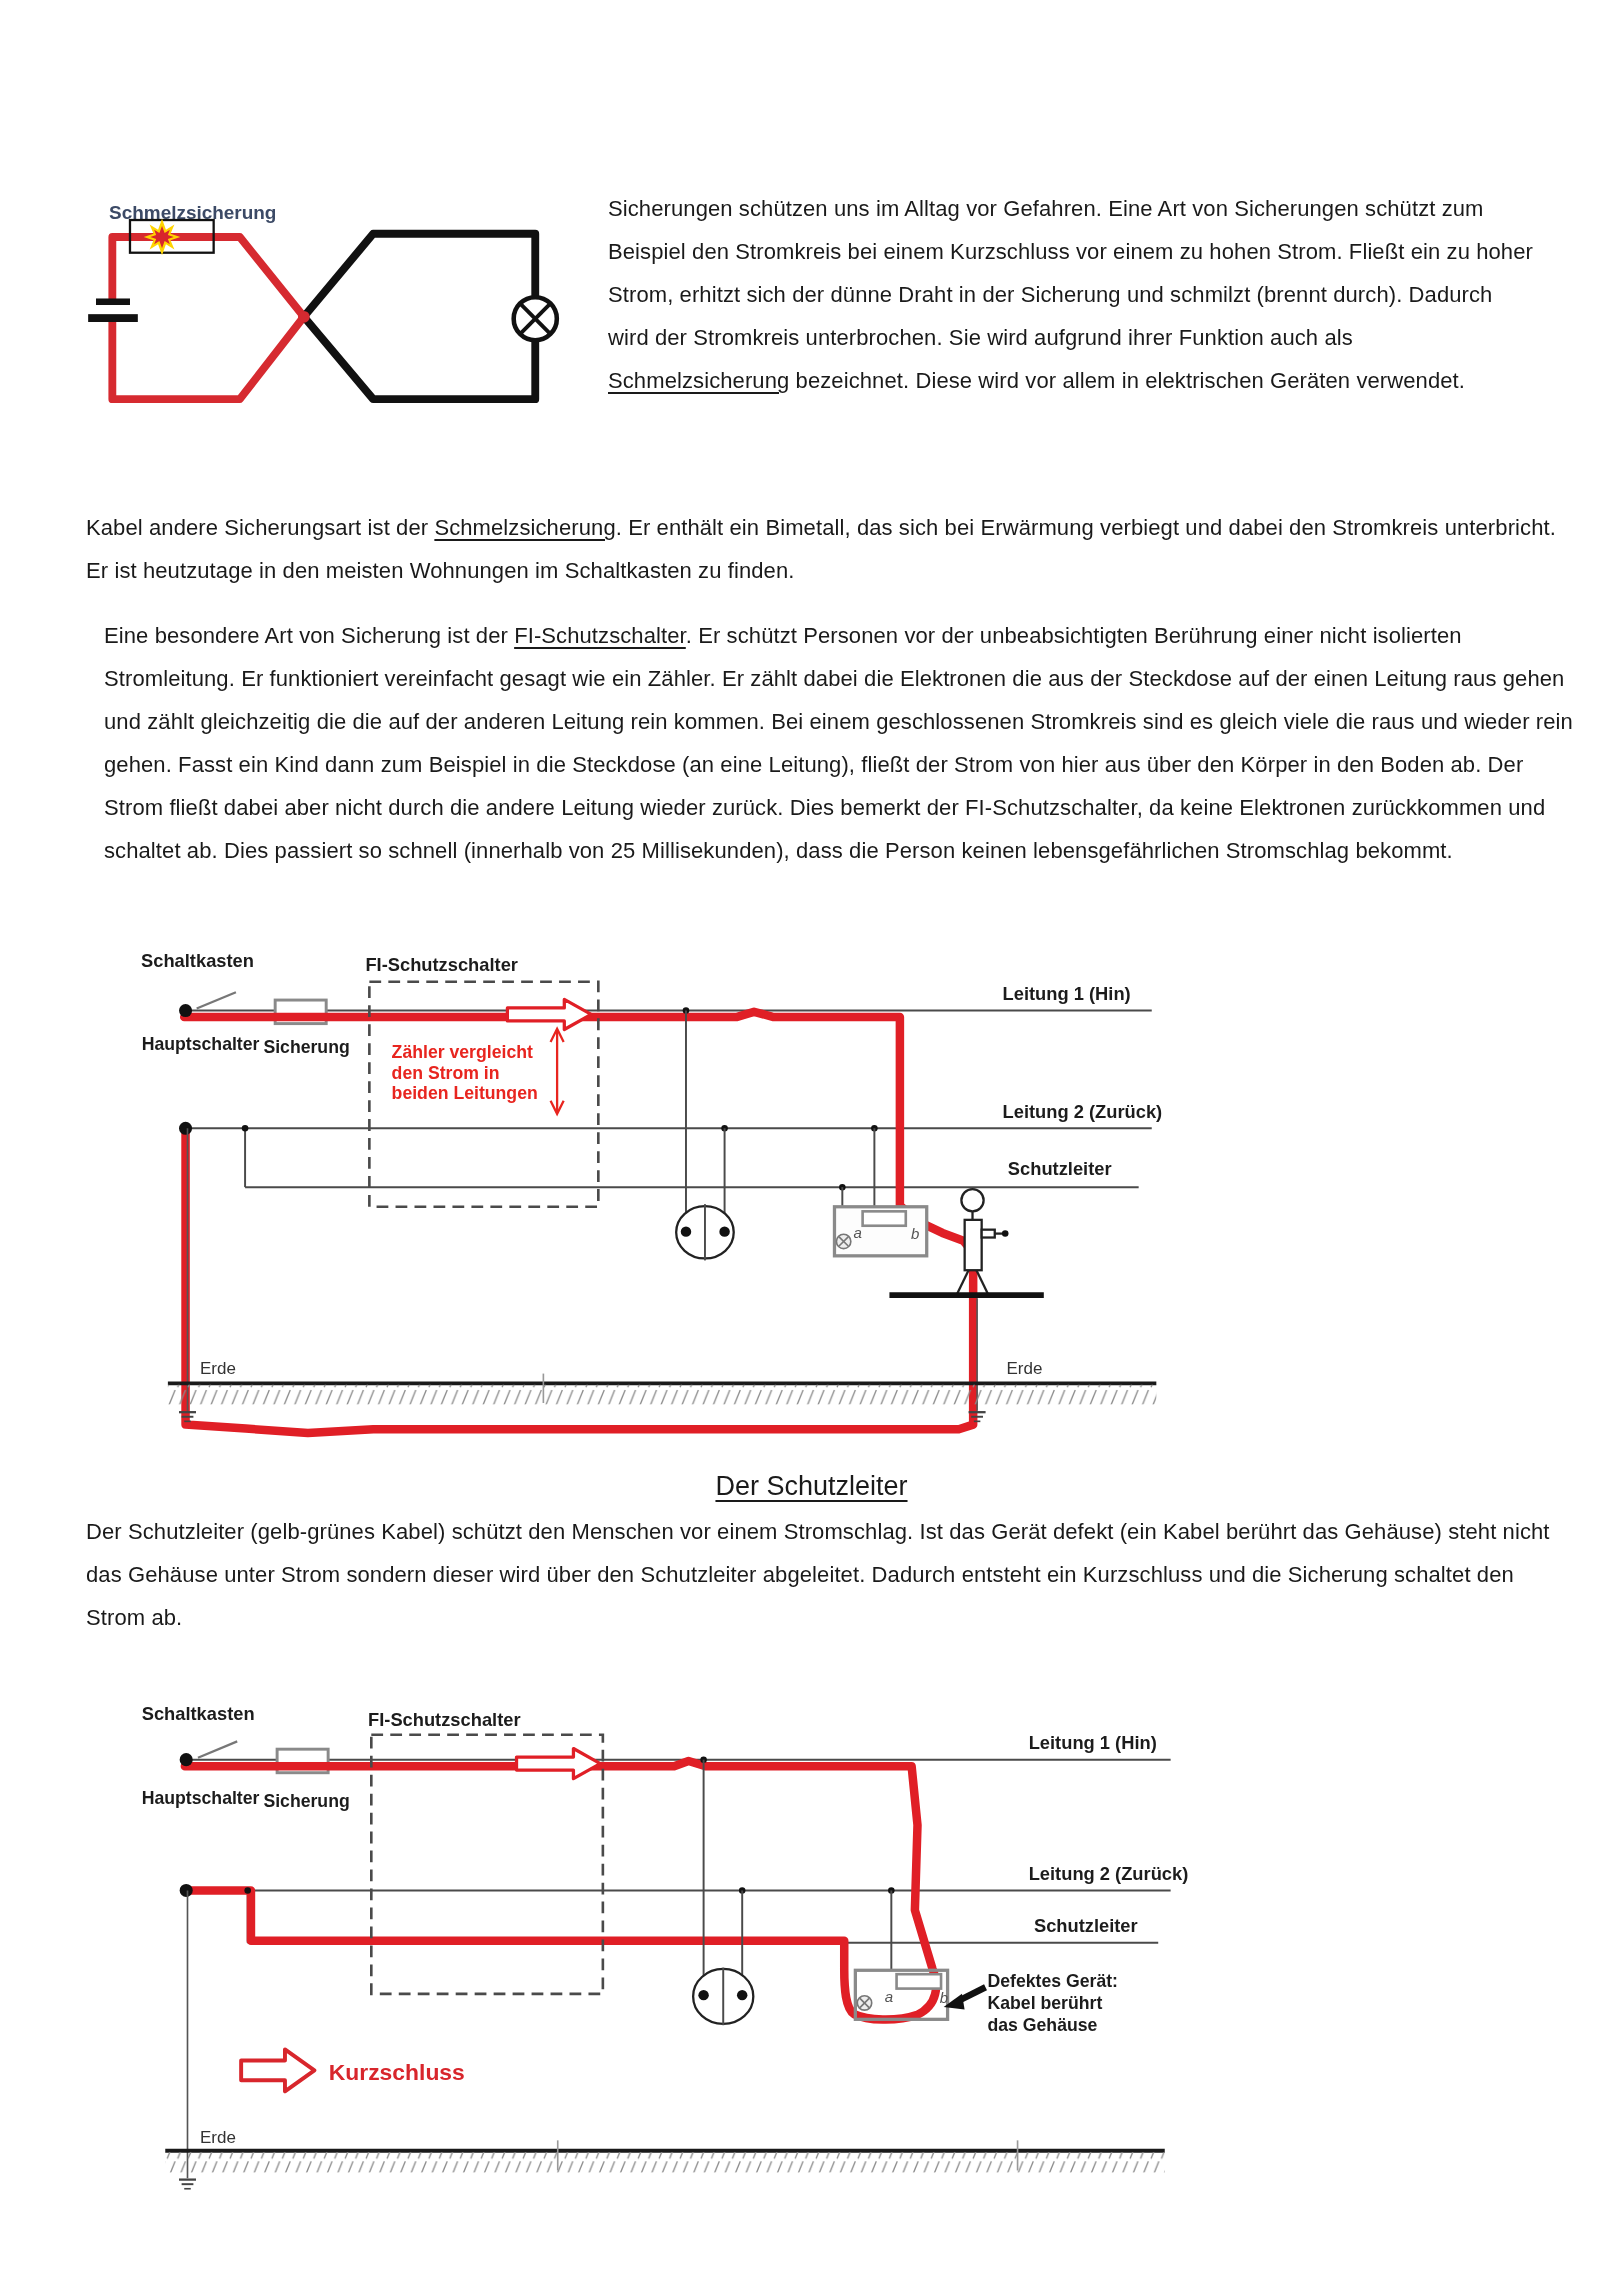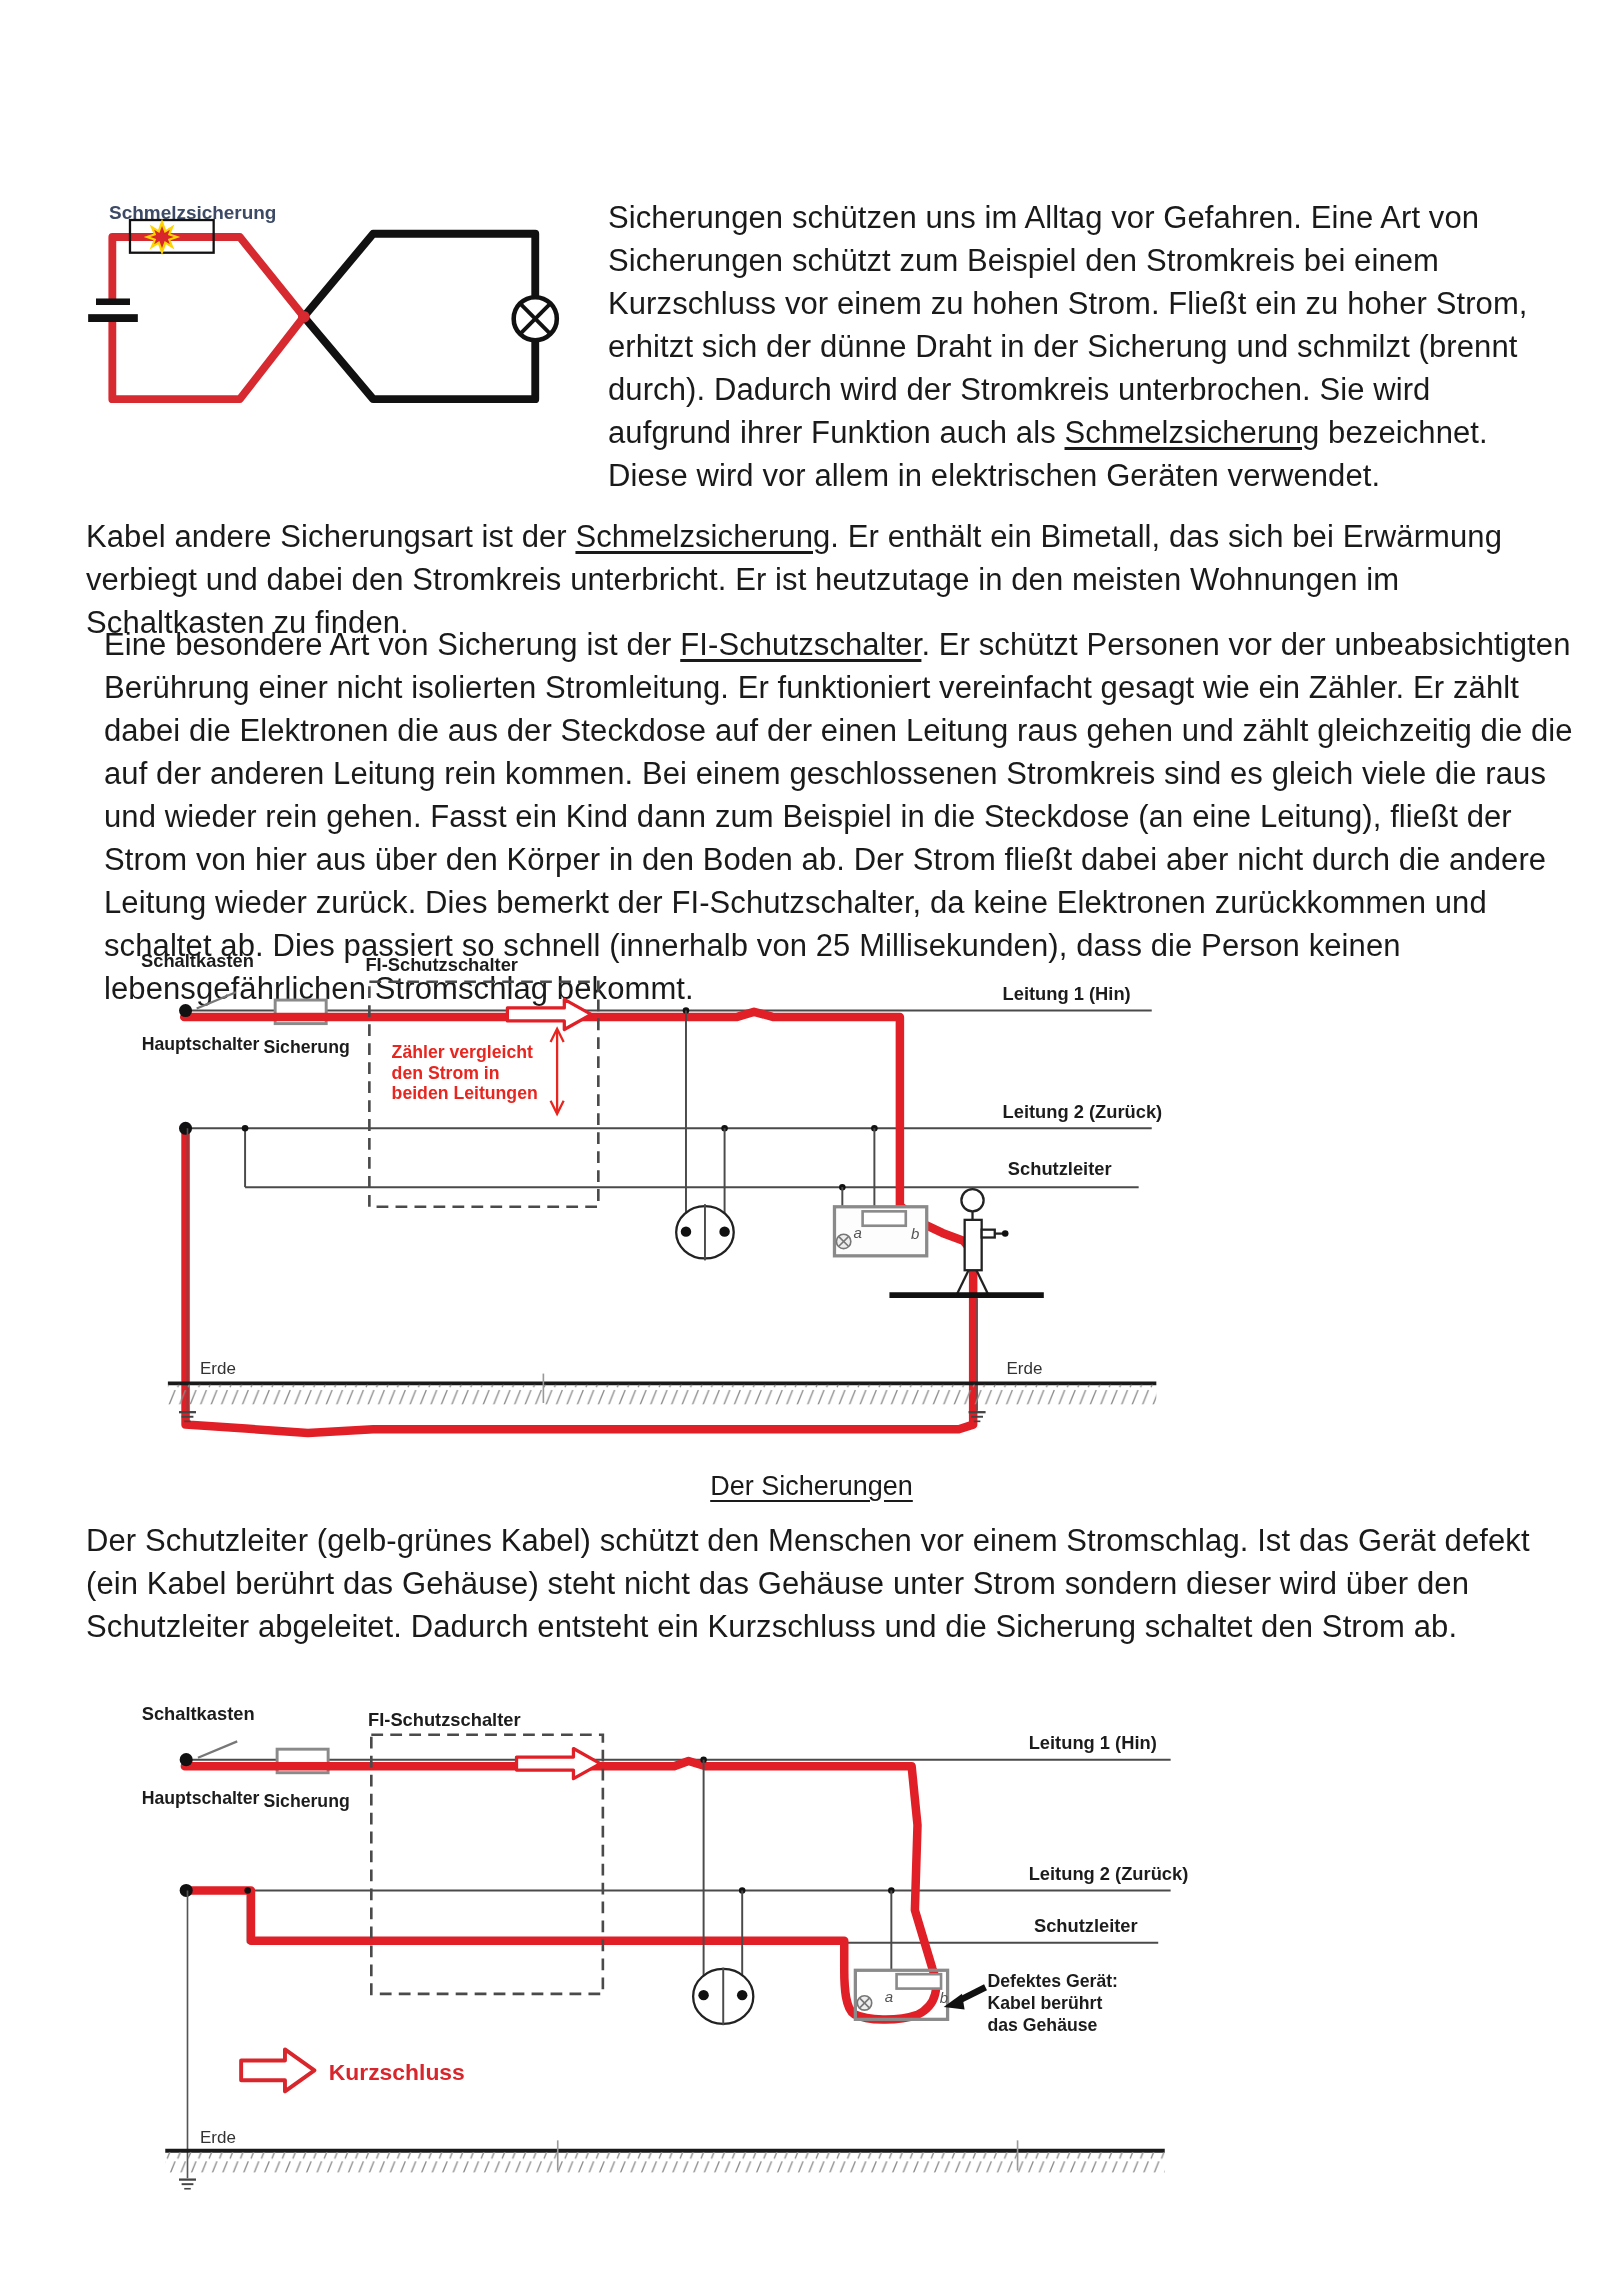--- a/index.html
+++ b/index.html
@@ -3,21 +3,21 @@
 <meta charset="utf-8">
 <style>
   html,body{margin:0;padding:0;background:#ffffff;}
   .page{position:relative;width:1623px;height:2295px;background:#fff;overflow:hidden;
         font-family:"Liberation Sans",sans-serif;color:#1a1a1a;}
   .doc-title{position:absolute;left:0;right:0;top:96px;text-align:center;
              font-size:27px;font-weight:400;}
   .doc-title .u, .section-title .u{text-decoration:underline;text-underline-offset:4.6px;}
   .section-title{position:absolute;left:0;right:0;top:1471px;text-align:center;
                  font-size:27px;font-weight:400;}
-  .para{position:absolute;font-size:31px;line-height:43px;letter-spacing:0.1px;}
+  .para{position:absolute;font-size:22px;line-height:43px;letter-spacing:0.1px;}
   #p1{left:608px;top:165px;width:929px;}
   #p2{left:86px;top:484px;width:1482px;}
   #p3{left:104px;top:592px;width:1482px;}
   #p4{left:86px;top:1488px;width:1482px;}
   .u{text-decoration:underline;text-underline-offset:3.9px;}
   svg{position:absolute;overflow:visible;}
   #diagA{left:79px;top:170px;}
   #diagB{left:92px;top:945px;}
   #diagC{left:92px;top:1694px;}
   .lblFuse{font:bold 29px "Liberation Sans",sans-serif;fill:#3c4a66;}
@@ -161,21 +161,21 @@
       <line x1="137" y1="721" x2="155" y2="721" stroke-width="3"></line>
       <line x1="141" y1="728" x2="151" y2="728" stroke-width="2.5"></line>
     </g>
     <g stroke="#444">
       <line x1="1340" y1="714" x2="1366" y2="714" stroke-width="3.5"></line>
       <line x1="1344" y1="721" x2="1362" y2="721" stroke-width="3"></line>
       <line x1="1348" y1="728" x2="1358" y2="728" stroke-width="2.5"></line>
     </g>
   </svg>
 
-  <div class="section-title"><span class="u">Der Sicherungen</span></div>
+  <div class="section-title"><span class="u">Der Schutzleiter</span></div>
 
   <p class="para" id="p4"><span>Der Schutzleiter (gelb-grünes Kabel) schützt den Menschen vor einem Stromschlag. Ist das Gerät defekt (ein Kabel berührt das Gehäuse) steht nicht das Gehäuse unter Strom sondern dieser wird über den Schutzleiter abgeleitet. Dadurch entsteht ein Kurzschluss und die Sicherung schaltet den Strom ab.</span><span class="u"></span><span></span></p>
 
   <svg id="diagC" width="1112" height="599" viewBox="0 0 1700 915">
     <defs>
       <pattern id="hatchC" width="16" height="34" patternUnits="userSpaceOnUse">
         <line x1="15" y1="0" x2="3" y2="30" stroke="#8a8a8a" stroke-width="2"></line>
       </pattern>
     </defs>
 

